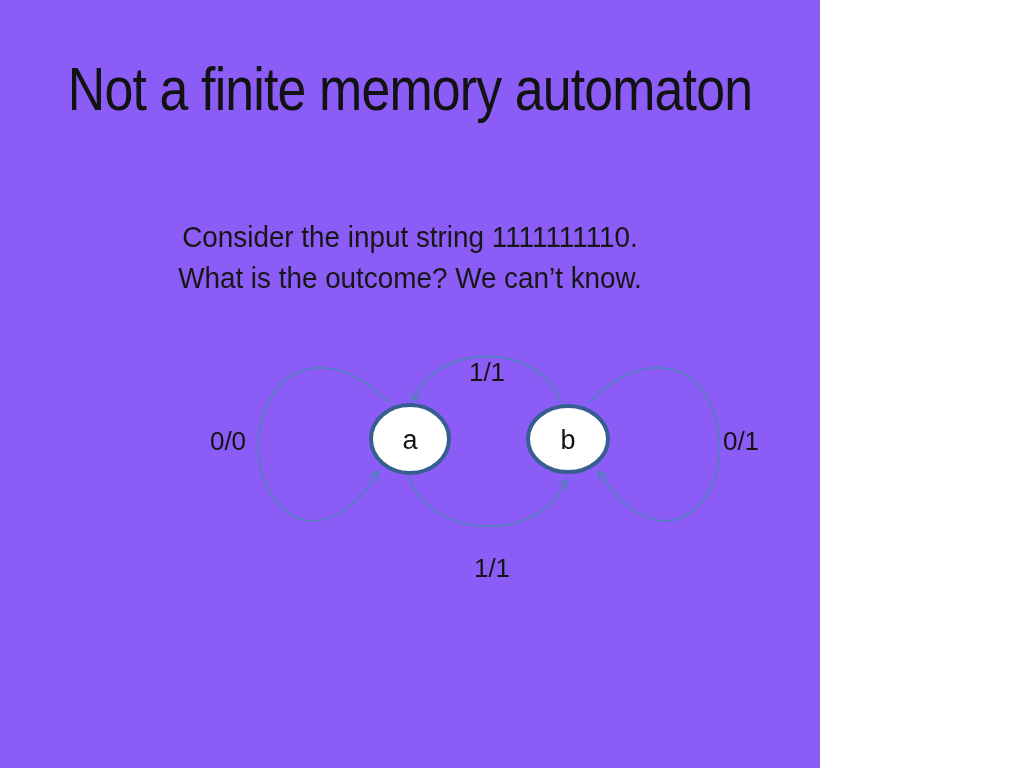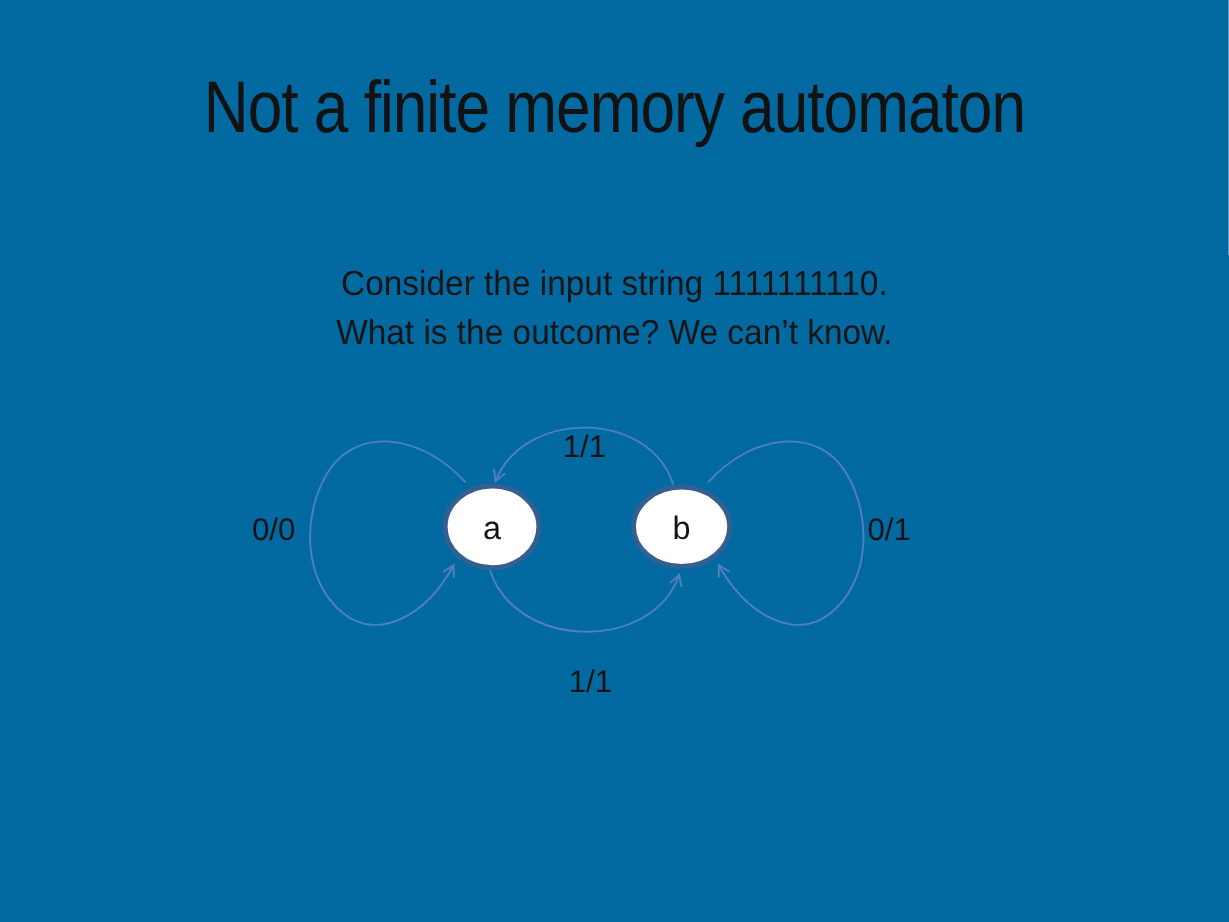--- a/index.html
+++ b/index.html
@@ -6,23 +6,23 @@
     margin: 0;
     padding: 0;
     background: #ffffff;
     width: 1024px;
     height: 768px;
     overflow: hidden;
     font-family: "Liberation Sans", sans-serif;
   }
   .slide {
     position: relative;
-    width: 1024px;
+    width: 820px;
     height: 768px;
-    background: #0369a1;
+    background: #8b5cf6;
   }
   .title {
     position: absolute;
     top: 58px;
     left: 0;
     right: 0;
     margin: 0;
     text-align: center;
     font-size: 61px;
     font-weight: 400;

